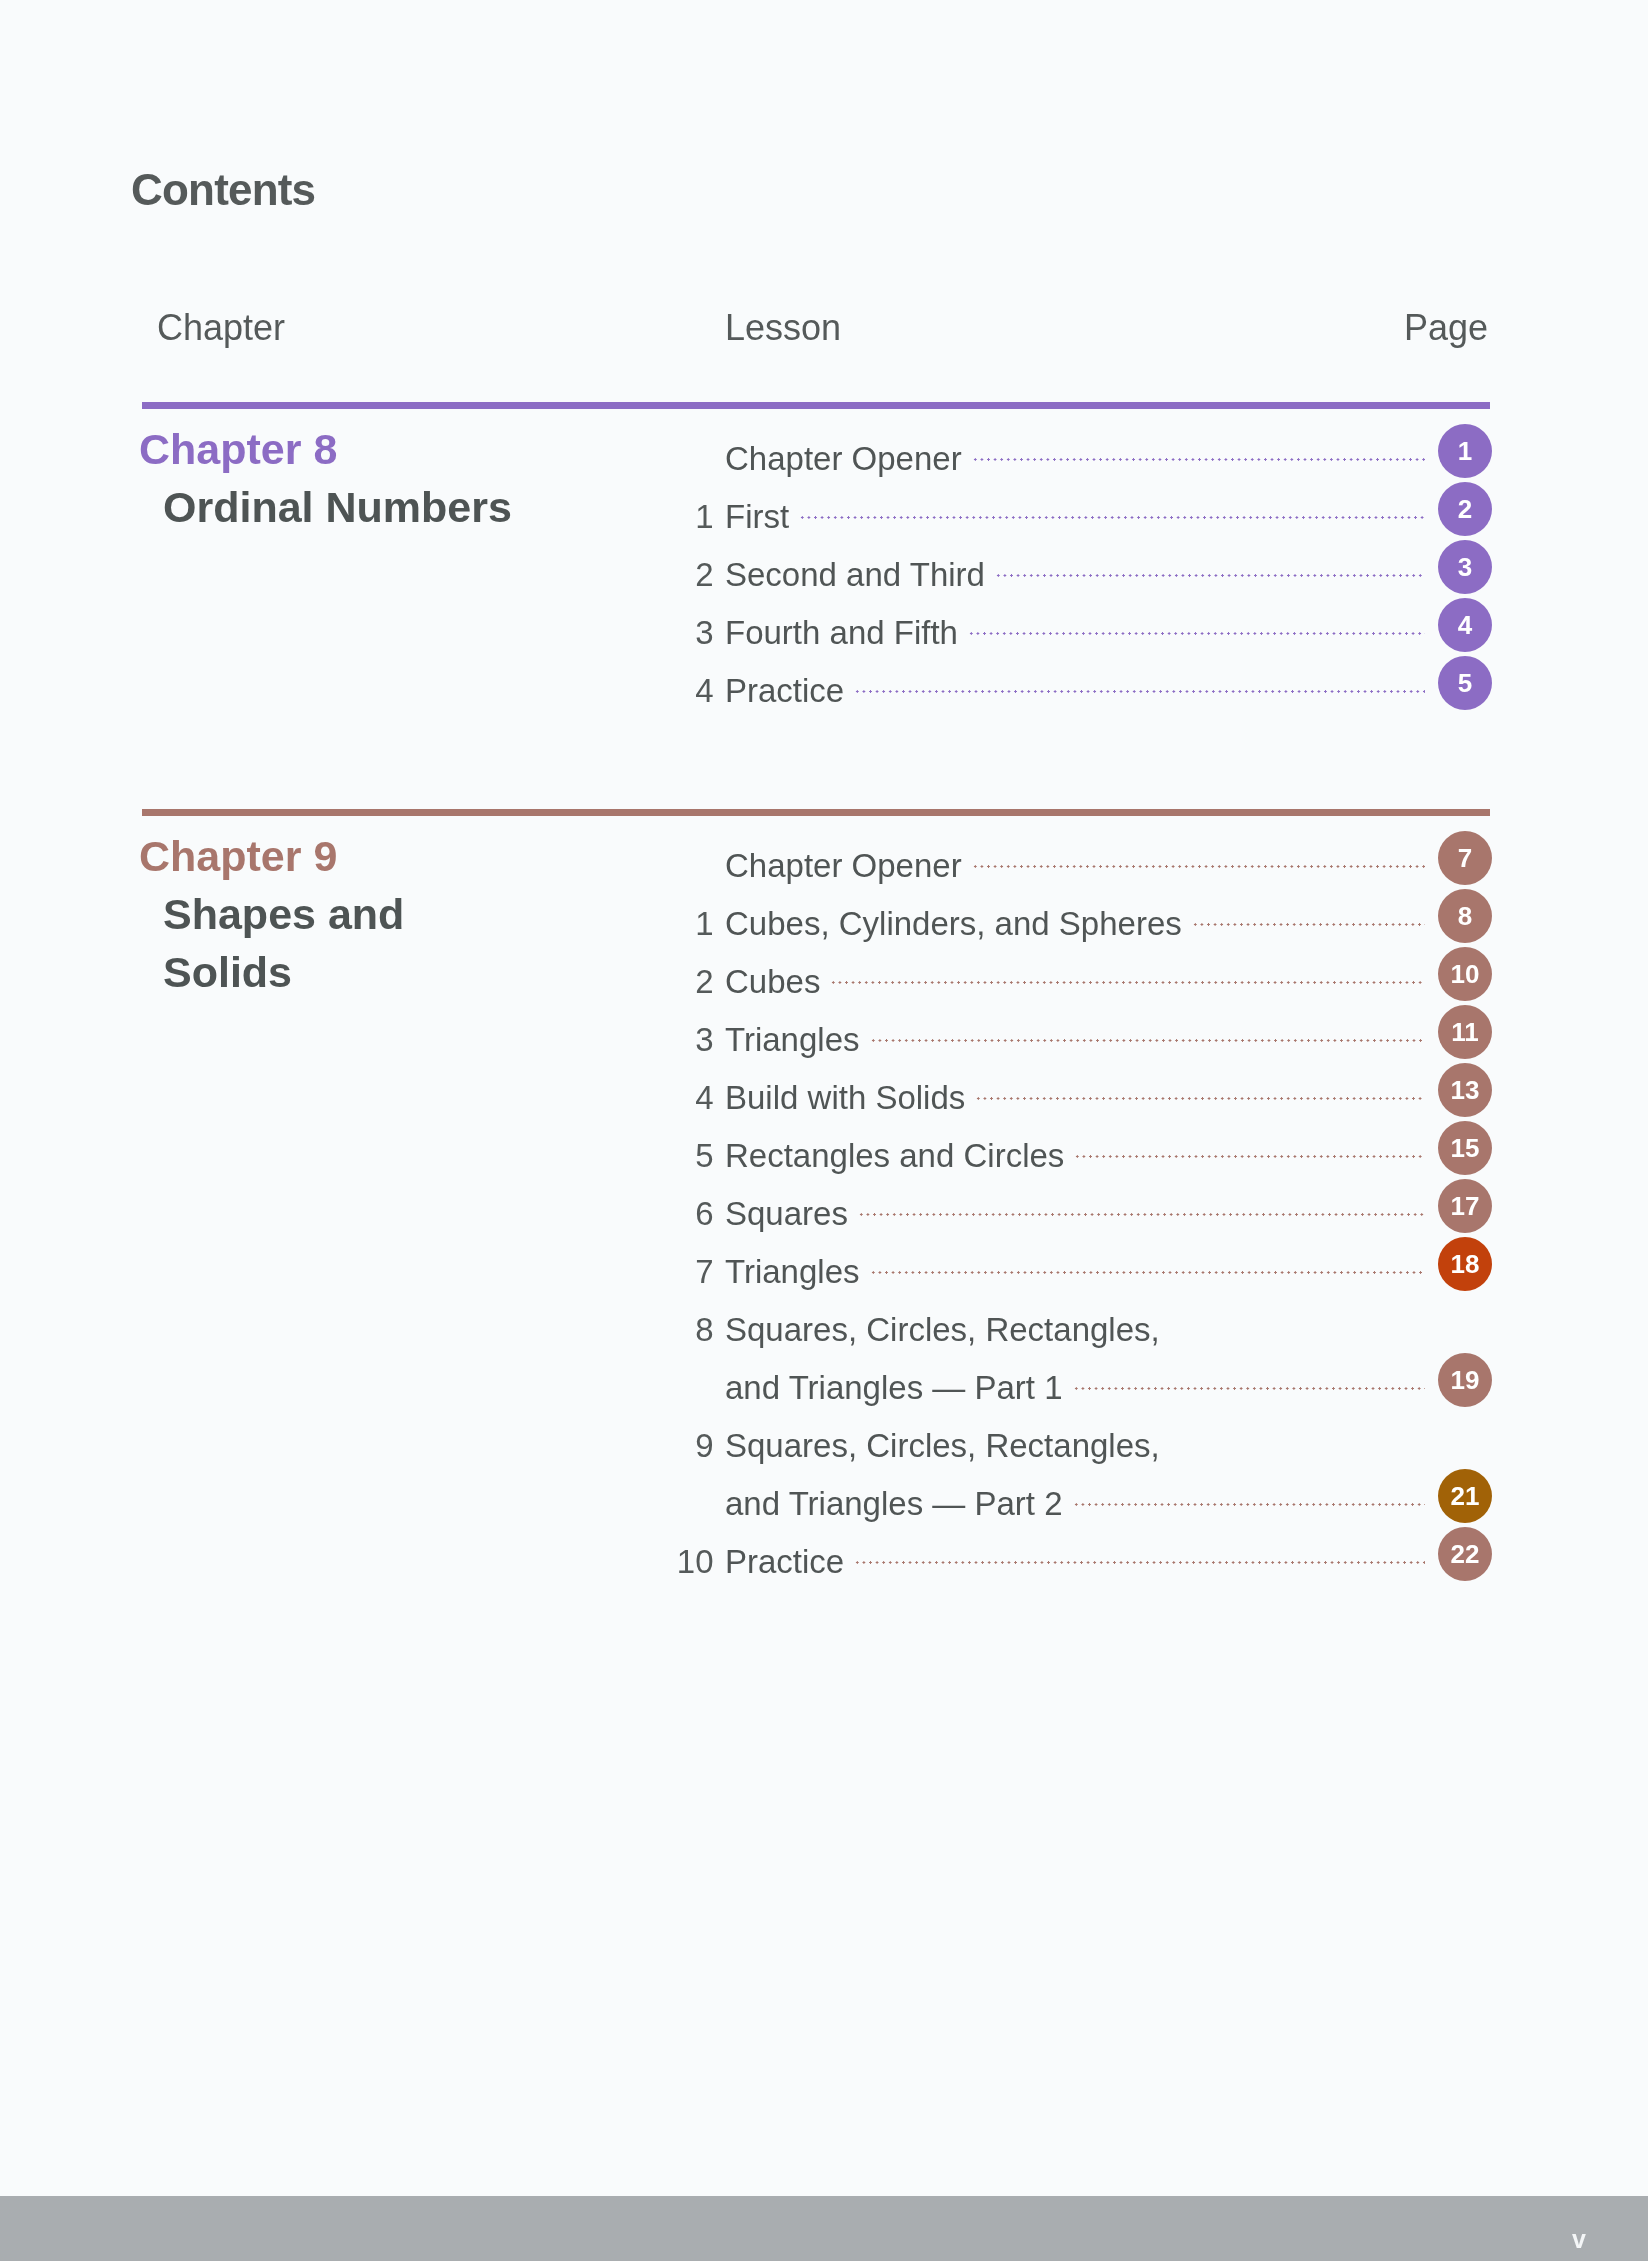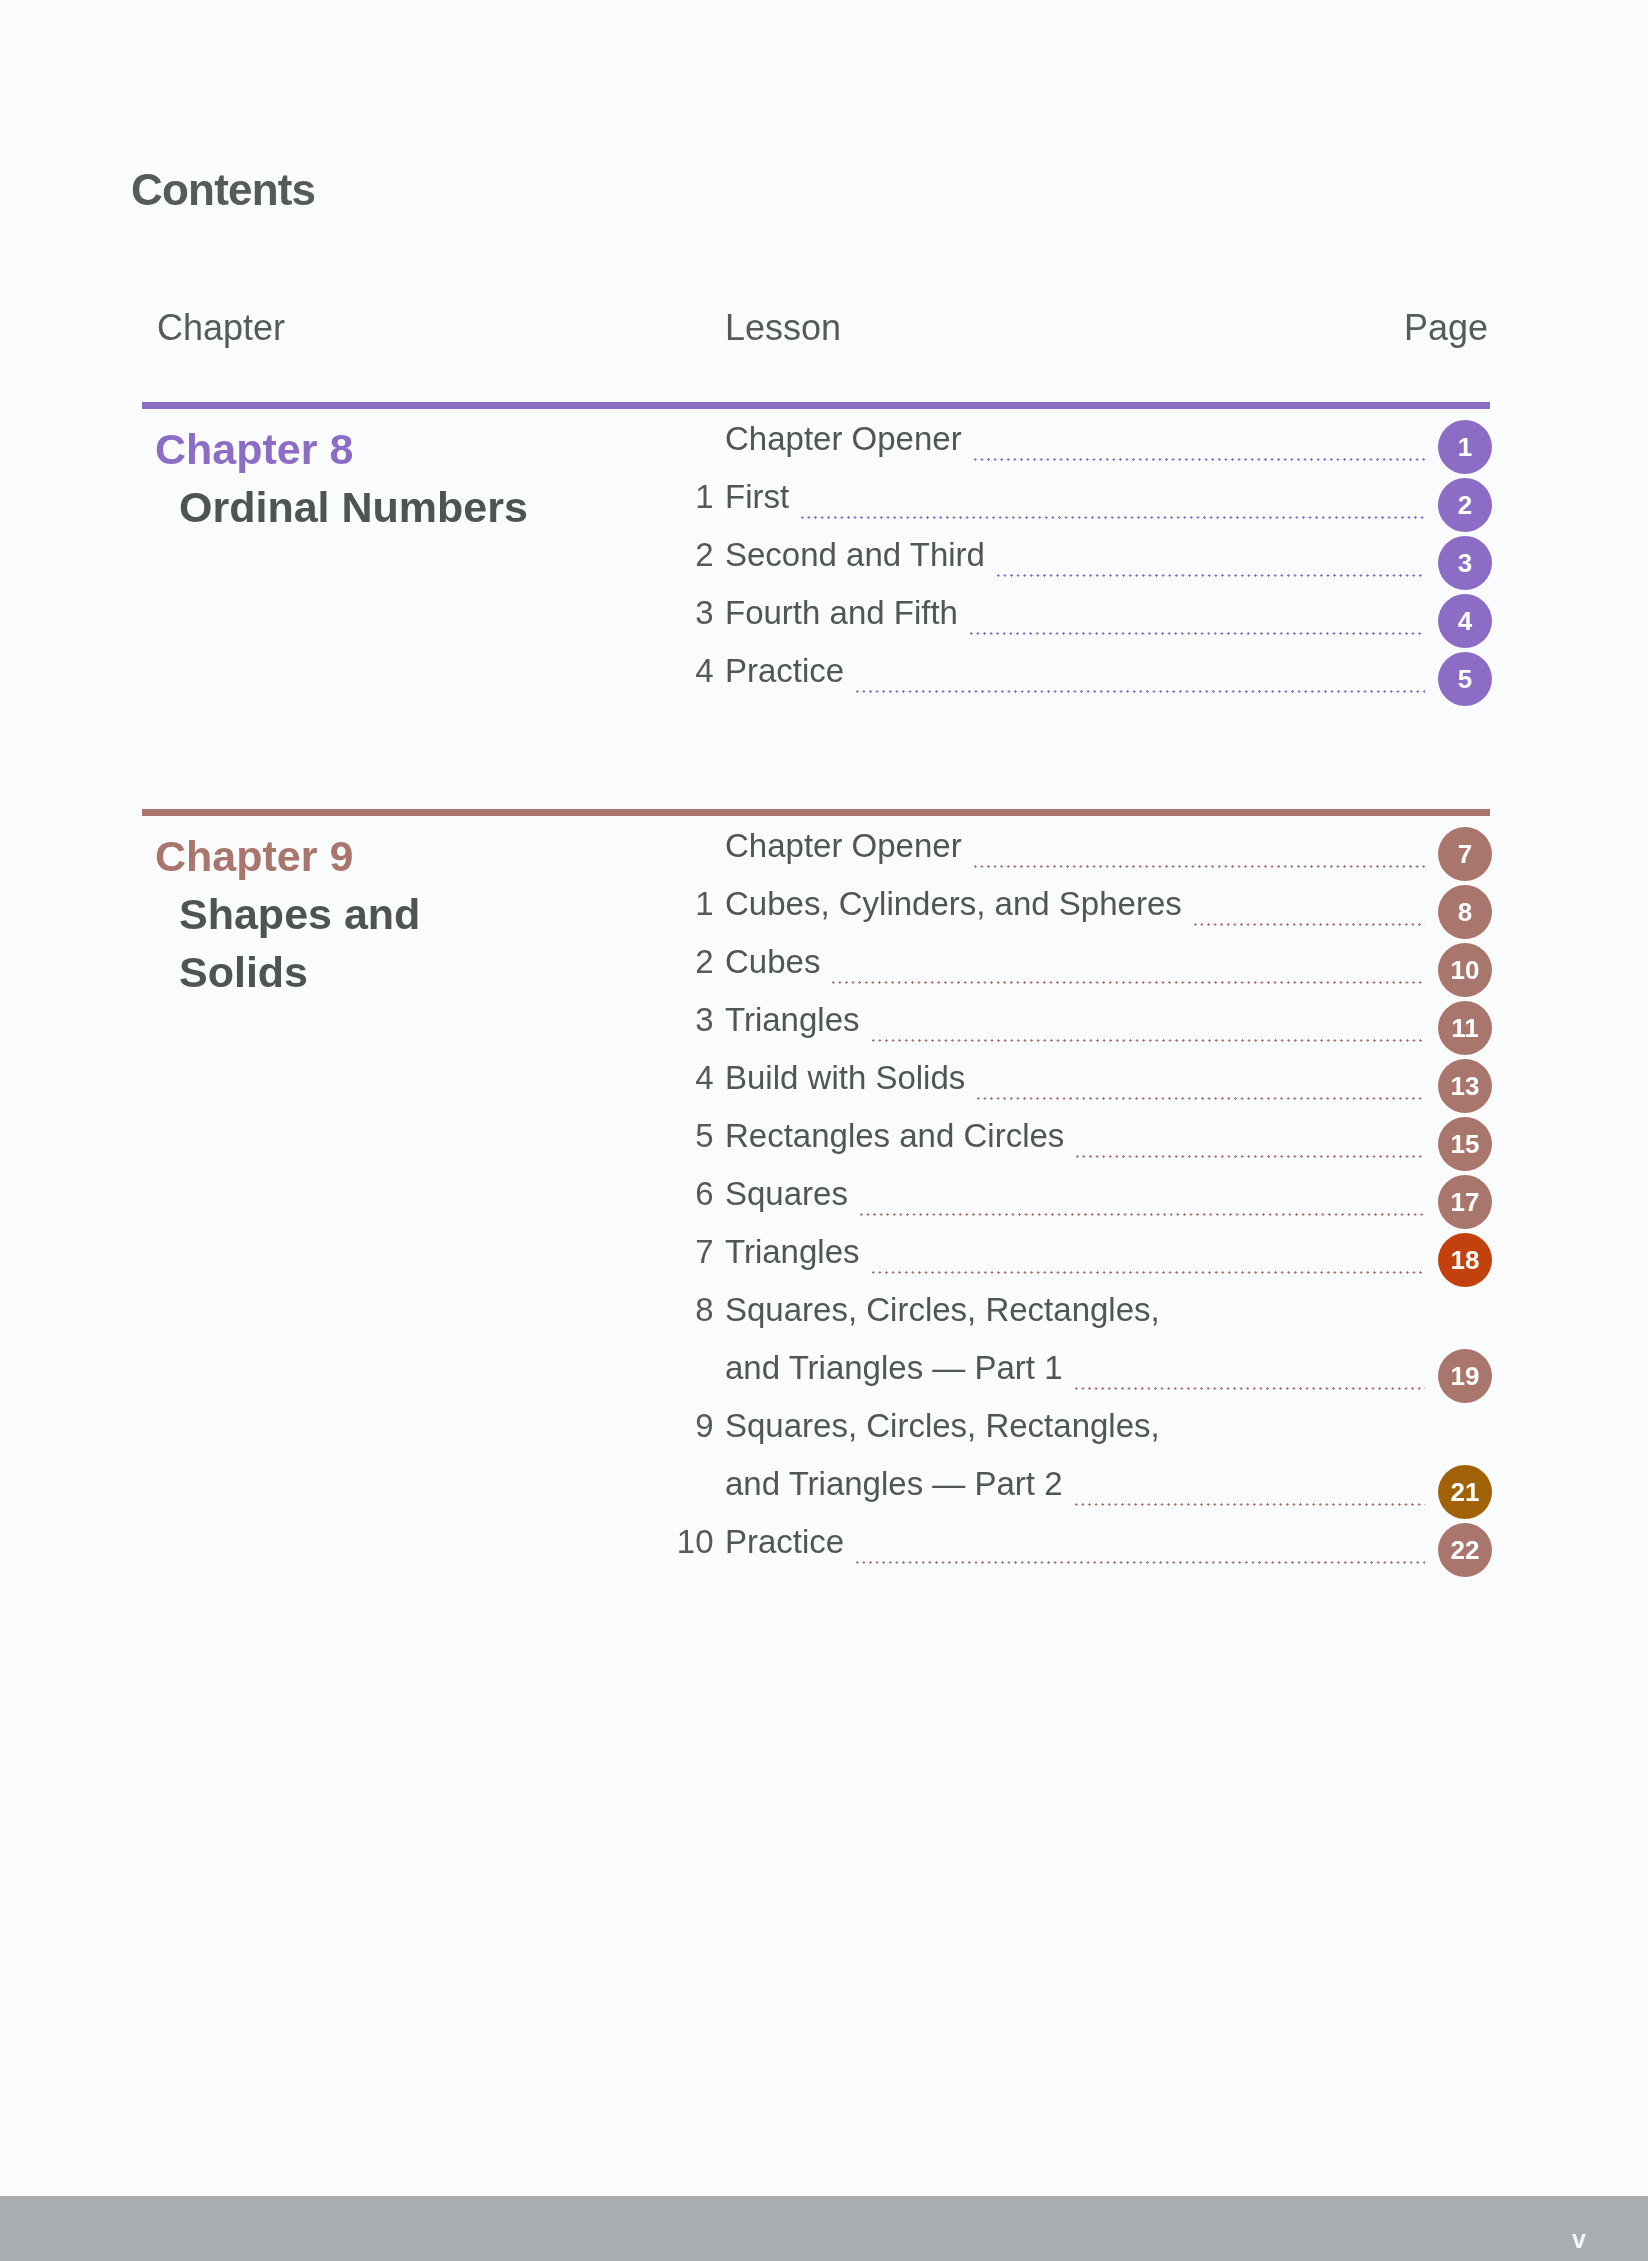--- a/index.html
+++ b/index.html
@@ -15,31 +15,31 @@
   }
   .col-header { position: absolute; top: 307px; font-size: 36px; color: #555a5a; }
   .col-chapter { left: 132px; margin-left: 25px; }
   .col-lesson { left: 725px; }
   .col-page { right: 161px; }
 
   .rule { position: absolute; left: 142px; width: 1348px; height: 6.6px; }
   .rule-8 { top: 402px; }
   .rule-9 { top: 809px; }
 
-  .chapter-block { position: absolute; left: 155px; }
+  .chapter-block { position: absolute; left: 139px; }
   .ch8 { top: 420px; }
   .ch9 { top: 827px; }
   .chapter-label { font-size: 43px; font-weight: bold; line-height: 58px; }
   .chapter-name { font-size: 43px; font-weight: bold; color: #4e5454; line-height: 58px; margin-left: 24px; }
 
   .lessons { position: absolute; left: 659px; width: 833px; }
   .lessons-8 { top: 420px; }
   .lessons-9 { top: 827px; }
   .lesson {
-    display: flex; align-items: flex-start; height: 58px; position: relative;
+    display: flex; align-items: flex-end; height: 58px; position: relative;
   }
   .lesson .num {
     width: 66px; text-align: right; padding-right: 11.5px; box-sizing: border-box;
     font-size: 33px; color: #555a5a; flex: 0 0 66px;
   }
   .lesson .ltitle { font-size: 33px; color: #505555; white-space: nowrap; }
   .lesson .dots {
     flex: 1 1 auto; margin: 0 13px 0 10px; height: 1.6px; align-self: center;
     margin-top: 21.4px;
     background-image: radial-gradient(circle, currentColor 1.2px, transparent 1.3px);

